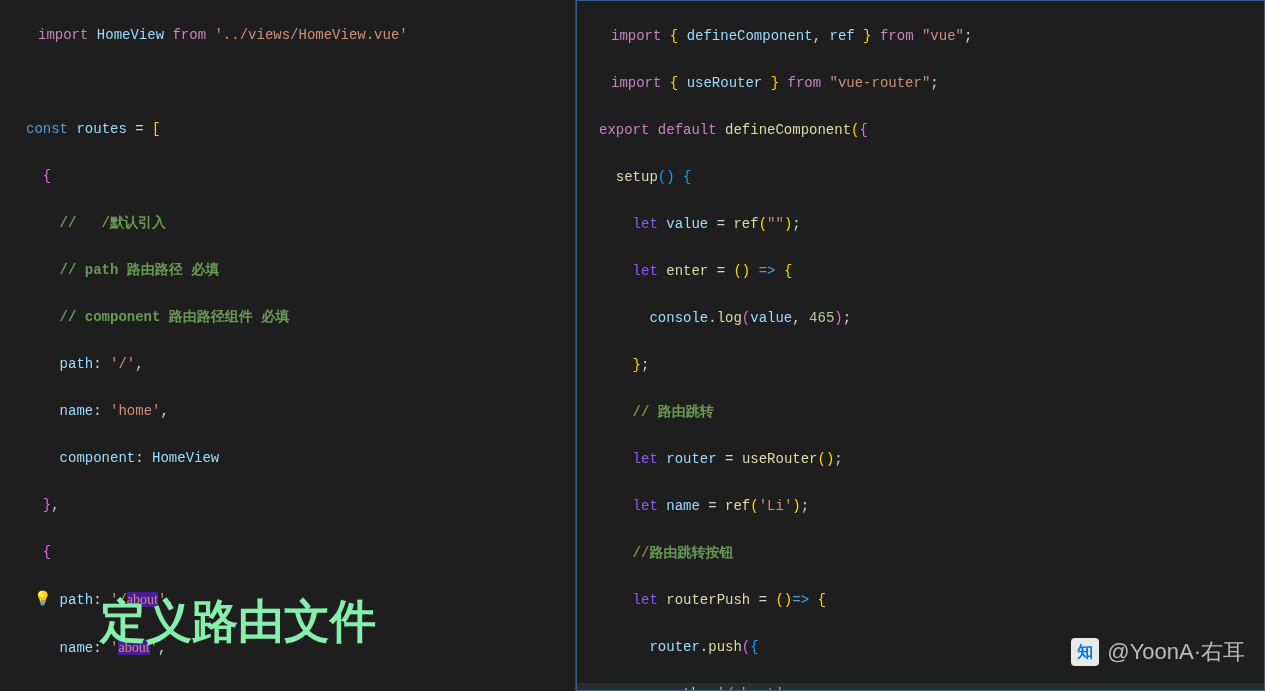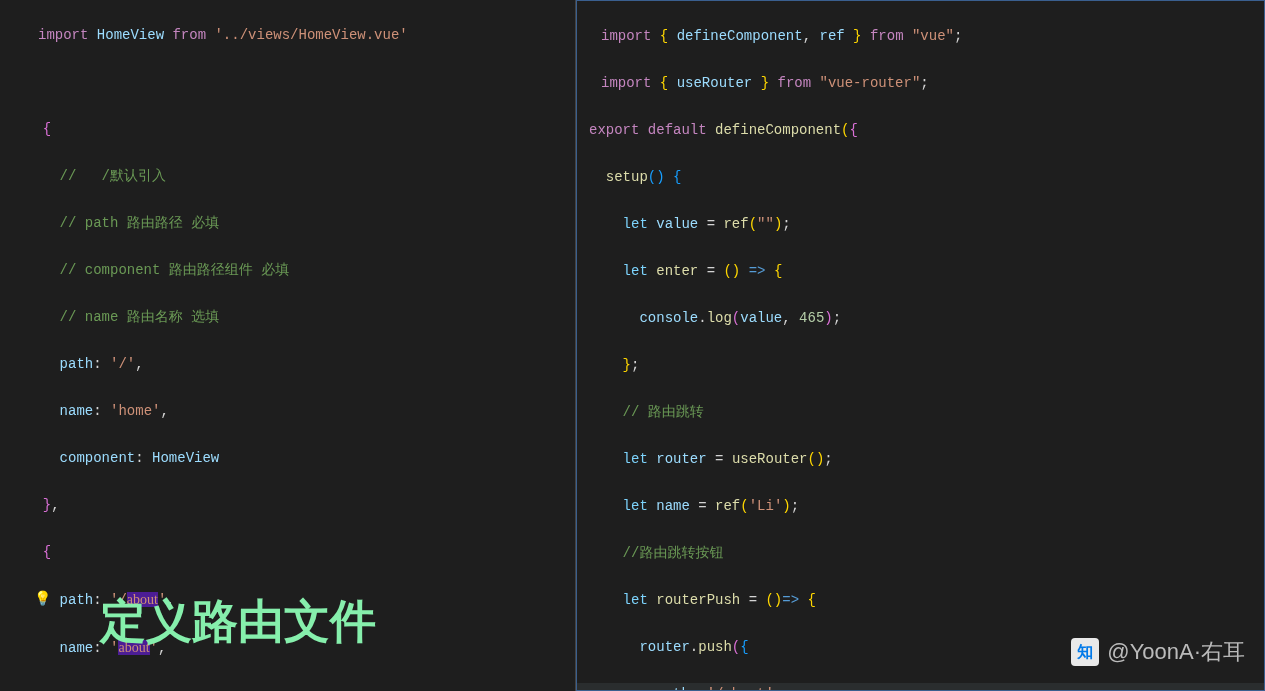--- a/index.html
+++ b/index.html
@@ -19,39 +19,40 @@
   position: relative;
   overflow: hidden;
 }
 .pane-left {
   width: 576px;
   border-right: 1px solid #444;
 }
 .pane-right {
   flex: 1;
   border: 1px solid #3a5f8f;
+  padding-left: 10px;
 }
 .code {
   padding-left: 26px;
   padding-top: 0;
   white-space: pre;
 }
 .line { display: block; min-height: 23.5px; }
 .k-import { color: #c586c0; margin-left: 12px; }
 .k-from { color: #c586c0; }
 .k-const { color: #569cd6; }
-.k-let { color: #7dd3fc; }
+.k-let { color: #8b5cf6; }
 .k-export { color: #c586c0; margin-top: 35px; }
 .k-default { color: #c586c0; }
 .ident { color: #9cdcfe; }
 .fn { color: #dcdcaa; }
 .str { color: #ce9178; }
 .str-hl { color: #ce9178; background: #4c1d95; font-family: Liberation Serif, serif; }
 .num { color: #b5cea8; }
-.comment { color: #6a9955; }
+.comment { color: #6a9955; font-weight: bold; }
 .punct { color: #d4d4d4; }
 .brace-y { color: #ffd700; }
 .brace-p { color: #da70d6; }
 .brace-b { color: #179fff; }
 .prop { color: #9cdcfe; }
 .bulb {
   position: absolute;
   left: 8px;
   color: #ffcc00;
   font-size: 14px;
@@ -96,25 +97,25 @@
   border-radius: 4px;
 }
 </style>
 </head>
 <body>
 
 <div class="pane pane-left">
   <div class="code">
 <span class="line"><span class="k-import">import</span> <span class="ident">HomeView</span> <span class="k-from">from</span> <span class="str">'../views/HomeView.vue'</span></span>
 <span class="line"></span>
+<span class="line"><span class="k-const">const</span> <span class="ident">routes</span><span class="punct"> = </span><span class="brace-y">[</span></span>
 <span class="line">  <span class="brace-p">{</span></span>
 <span class="line">    <span class="comment">//   /默认引入</span></span>
 <span class="line">    <span class="comment">// path 路由路径 必填</span></span>
 <span class="line">    <span class="comment">// component 路由路径组件 必填</span></span>
-<span class="line">    <span class="comment">// name 路由名称 选填</span></span>
 <span class="line">    <span class="prop">path</span>: <span class="str">'/'</span>,</span>
 <span class="line">    <span class="prop">name</span>: <span class="str">'home'</span>,</span>
 <span class="line">    <span class="prop">component</span>: <span class="ident">HomeView</span></span>
 <span class="line">  <span class="brace-p">}</span>,</span>
 <span class="line">  <span class="brace-p">{</span></span>
 <span class="line" style="position:relative"><span class="bulb">💡</span>    <span class="prop">path</span>: <span class="str">'/</span><span class="str-hl">about</span><span class="str">'</span>,</span>
 <span class="line">    <span class="prop">name</span>: <span class="str">'</span><span class="str-hl">about</span><span class="str">'</span>,</span>
 
 
 

